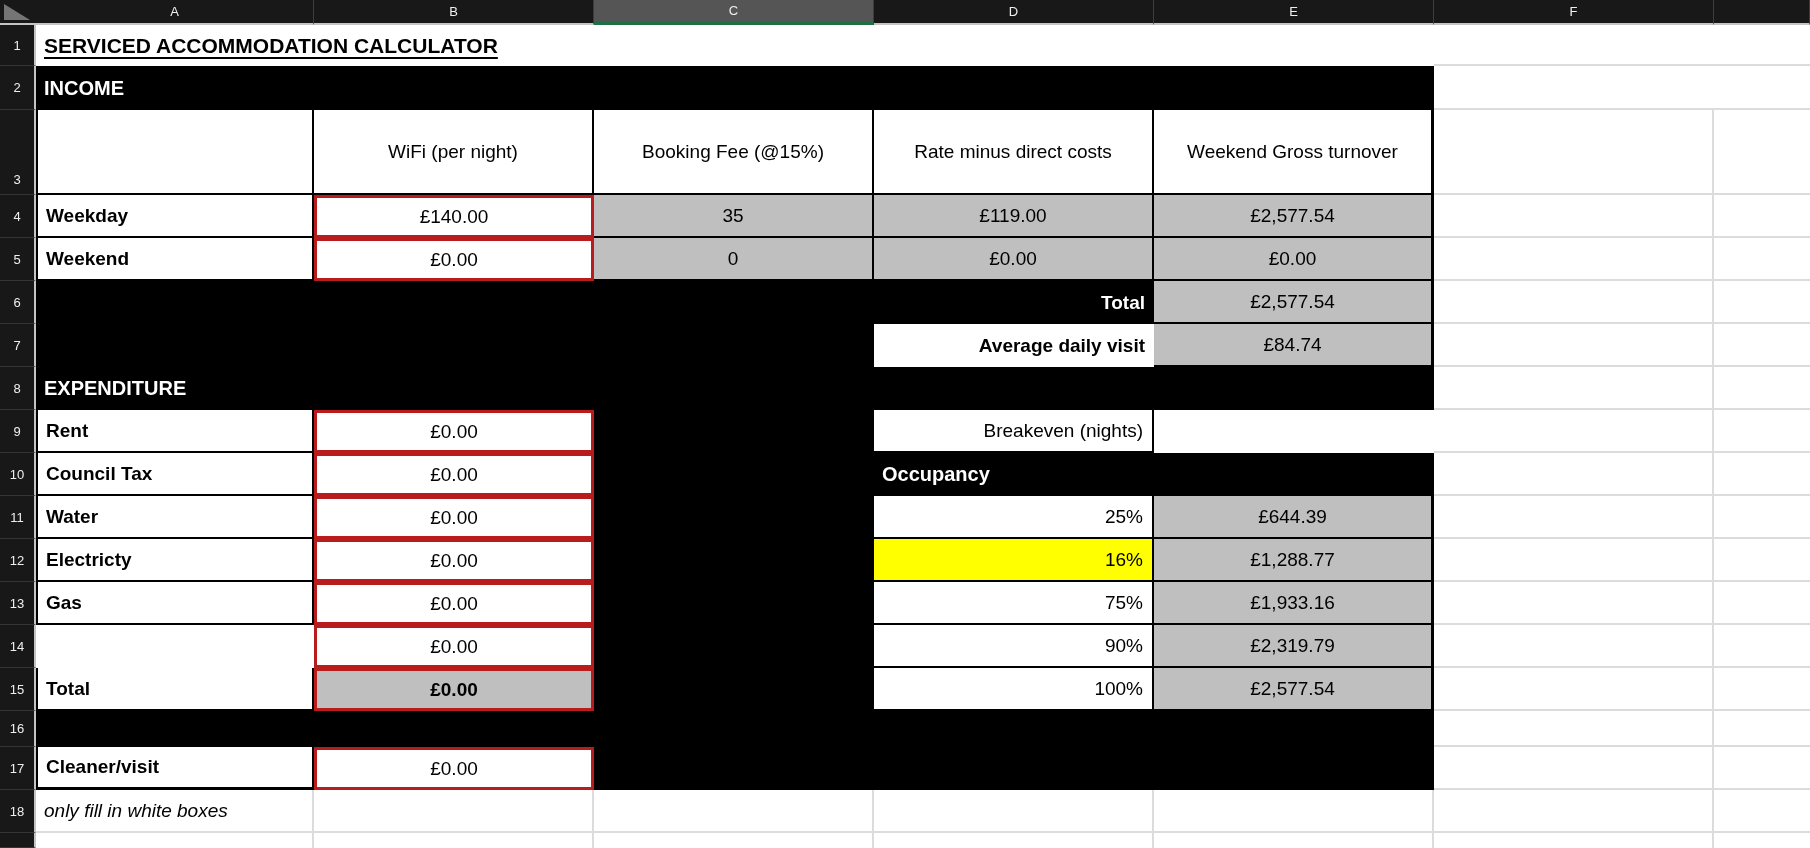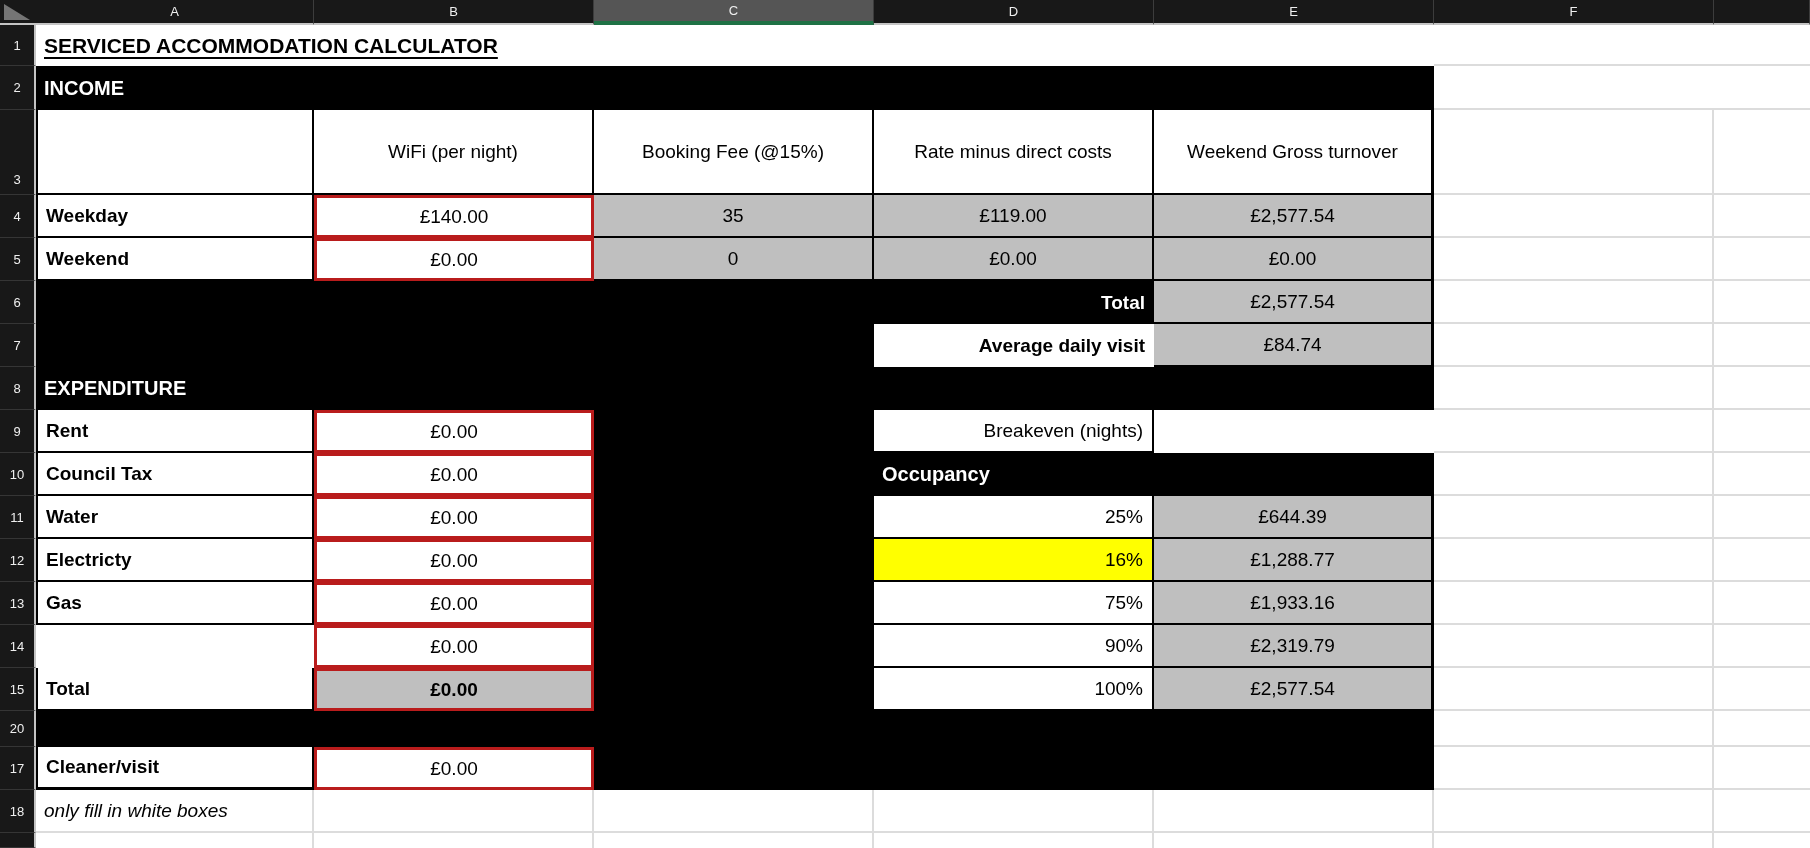--- a/index.html
+++ b/index.html
@@ -76,21 +76,21 @@
   <div class="rh" style="grid-row:7">6</div>
   <div class="rh" style="grid-row:8">7</div>
   <div class="rh" style="grid-row:9">8</div>
   <div class="rh" style="grid-row:10">9</div>
   <div class="rh" style="grid-row:11">10</div>
   <div class="rh" style="grid-row:12">11</div>
   <div class="rh" style="grid-row:13">12</div>
   <div class="rh" style="grid-row:14">13</div>
   <div class="rh" style="grid-row:15">14</div>
   <div class="rh" style="grid-row:16">15</div>
-  <div class="rh" style="grid-row:17">20</div>
+  <div class="rh" style="grid-row:17">16</div>
   <div class="rh" style="grid-row:18">17</div>
   <div class="rh" style="grid-row:19">18</div>
   <div class="rh" style="grid-row:20"></div>
 
   <div class="c title" style="grid-row:2;grid-column:2/5">SERVICED ACCOMMODATION CALCULATOR</div>
 
   <div class="band" style="grid-row:3;grid-column:2/7">INCOME</div>
 
   <div class="c bl2 br2 bb2" style="grid-row:4;grid-column:2"></div>
   <div class="c ctr br2 bb2" style="grid-row:4;grid-column:3">WiFi (per night)</div>

